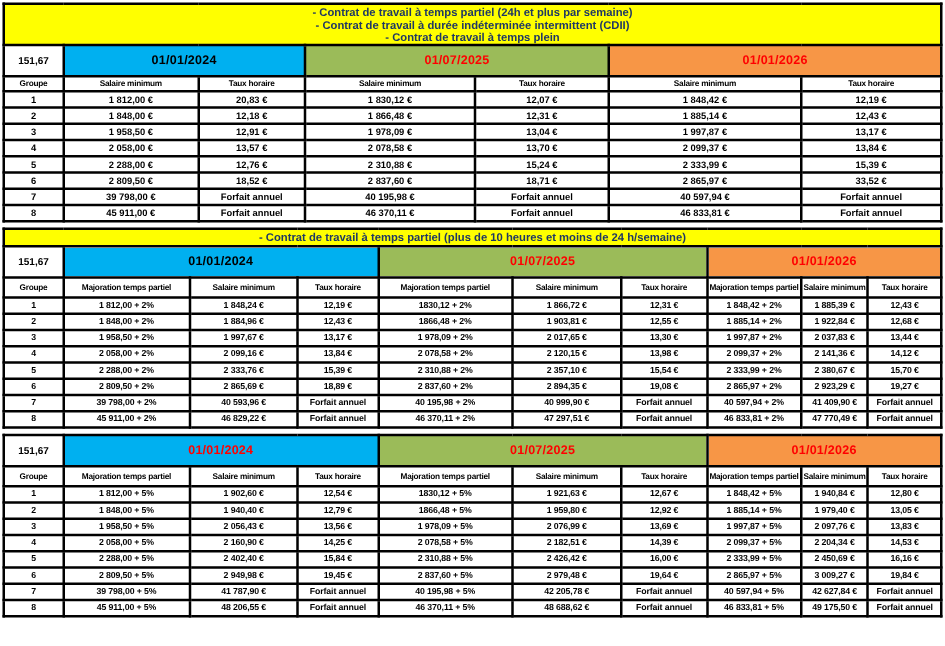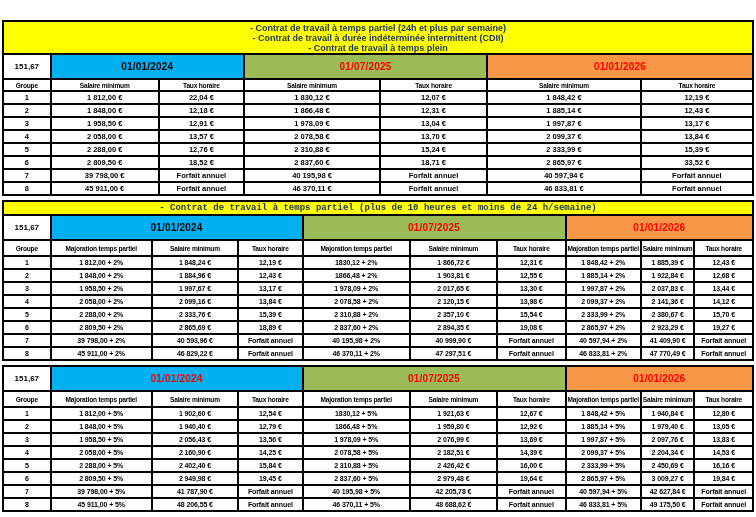--- a/index.html
+++ b/index.html
@@ -1,21 +1,21 @@
 <!DOCTYPE html>
 <html><head>
 <meta charset="utf-8">
 <style>
   html, body { margin: 0; padding: 0; background: #ffffff; }
   body {
     width: 756px; height: 517px; overflow: hidden;
     font-family: "Liberation Sans", sans-serif;
     font-weight: bold; color: #000;
   }
-  #sheet { padding: 2px; margin-top: 18px; }
+  #sheet { padding: 2px; }
   table.grid {
     border-collapse: collapse; table-layout: fixed;
     width: 752px; margin-bottom: 4px;
   }
   table.grid td {
     border: 2px solid #000; padding: 0;
     text-align: center; vertical-align: middle; overflow: hidden;
   }
   .title-cell { background: #FFFF00; color: #1F3864; font-size: 9px; }
   .title-cell div { line-height: 10px; white-space: nowrap; }
@@ -68,21 +68,21 @@
           <td class="head-cell">Salaire minimum</td>
           <td class="head-cell">Taux horaire</td>
           <td class="head-cell">Salaire minimum</td>
           <td class="head-cell">Taux horaire</td>
           <td class="head-cell">Salaire minimum</td>
           <td class="head-cell">Taux horaire</td>
         </tr>
         <tr class="data-row">
           <td class="group-cell">1</td>
           <td class="value-cell">1 812,00 €</td>
-          <td class="value-cell">22,04 €</td>
+          <td class="value-cell">20,83 €</td>
           <td class="value-cell">1 830,12 €</td>
           <td class="value-cell">12,07 €</td>
           <td class="value-cell">1 848,42 €</td>
           <td class="value-cell">12,19 €</td>
         </tr>
         <tr class="data-row">
           <td class="group-cell">2</td>
           <td class="value-cell">1 848,00 €</td>
           <td class="value-cell">12,18 €</td>
           <td class="value-cell">1 866,48 €</td>
@@ -154,21 +154,21 @@
         <col style="width: 8.6%;">
         <col style="width: 14.29%;">
         <col style="width: 11.64%;">
         <col style="width: 9.13%;">
         <col style="width: 10.05%;">
         <col style="width: 7.14%;">
         <col style="width: 7.8%;">
       </colgroup>
       <tbody>
         <tr class="title-row">
-          <td colspan="10" class="title-cell" style="background: rgb(255, 255, 0); color: rgb(31, 56, 100); font-family: Liberation Mono, monospace;">
+          <td colspan="10" class="title-cell" style="background: rgb(255, 255, 0); color: rgb(31, 56, 100);">
             <div>- Contrat de travail à temps partiel (plus de 10 heures et moins de 24 h/semaine)</div>
           </td>
         </tr>
         <tr class="date-row">
           <td class="rate-cell">151,67</td>
           <td colspan="3" class="period-cell" style="background: rgb(0, 176, 240); color: rgb(0, 0, 0);">01/01/2024</td>
           <td colspan="3" class="period-cell" style="background: rgb(155, 187, 89); color: rgb(255, 0, 0);">01/07/2025</td>
           <td colspan="3" class="period-cell" style="background: rgb(247, 150, 70); color: rgb(255, 0, 0);">01/01/2026</td>
         </tr>
         <tr class="head-row">

